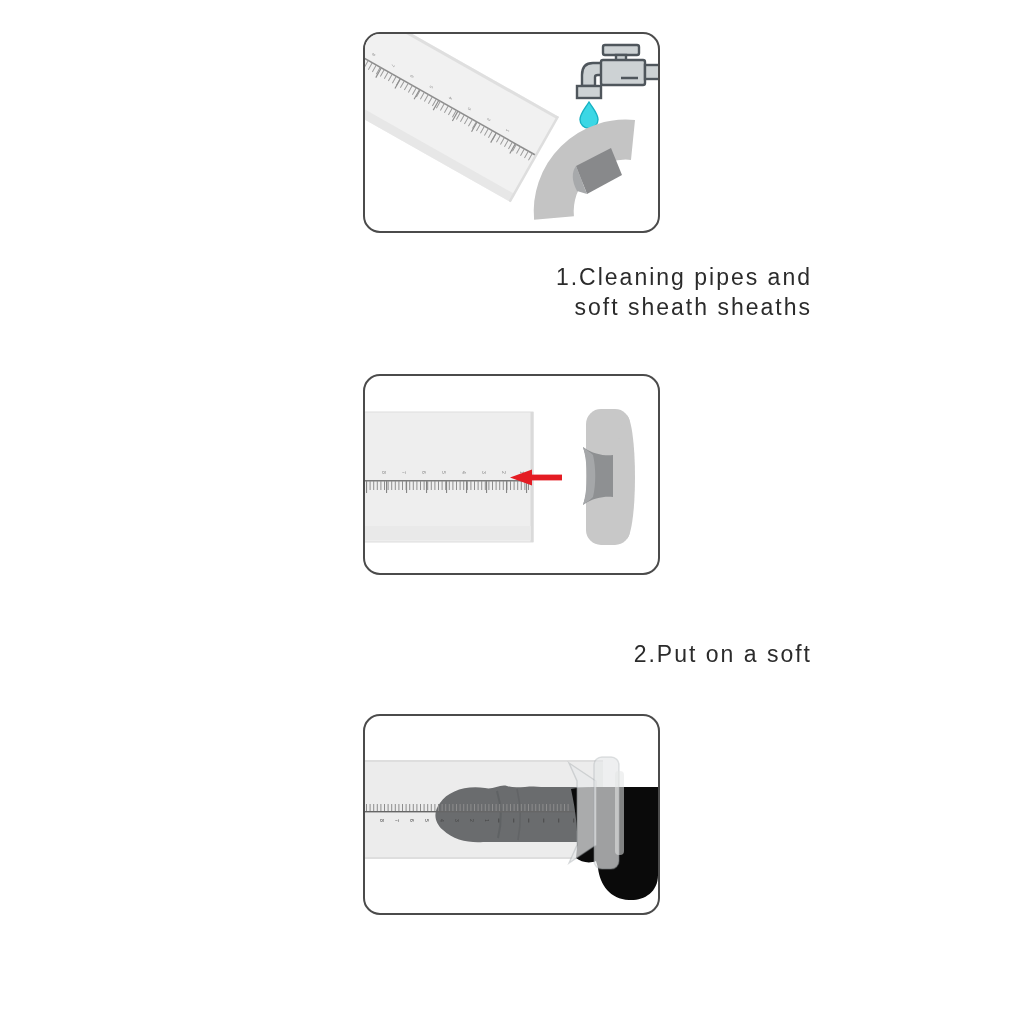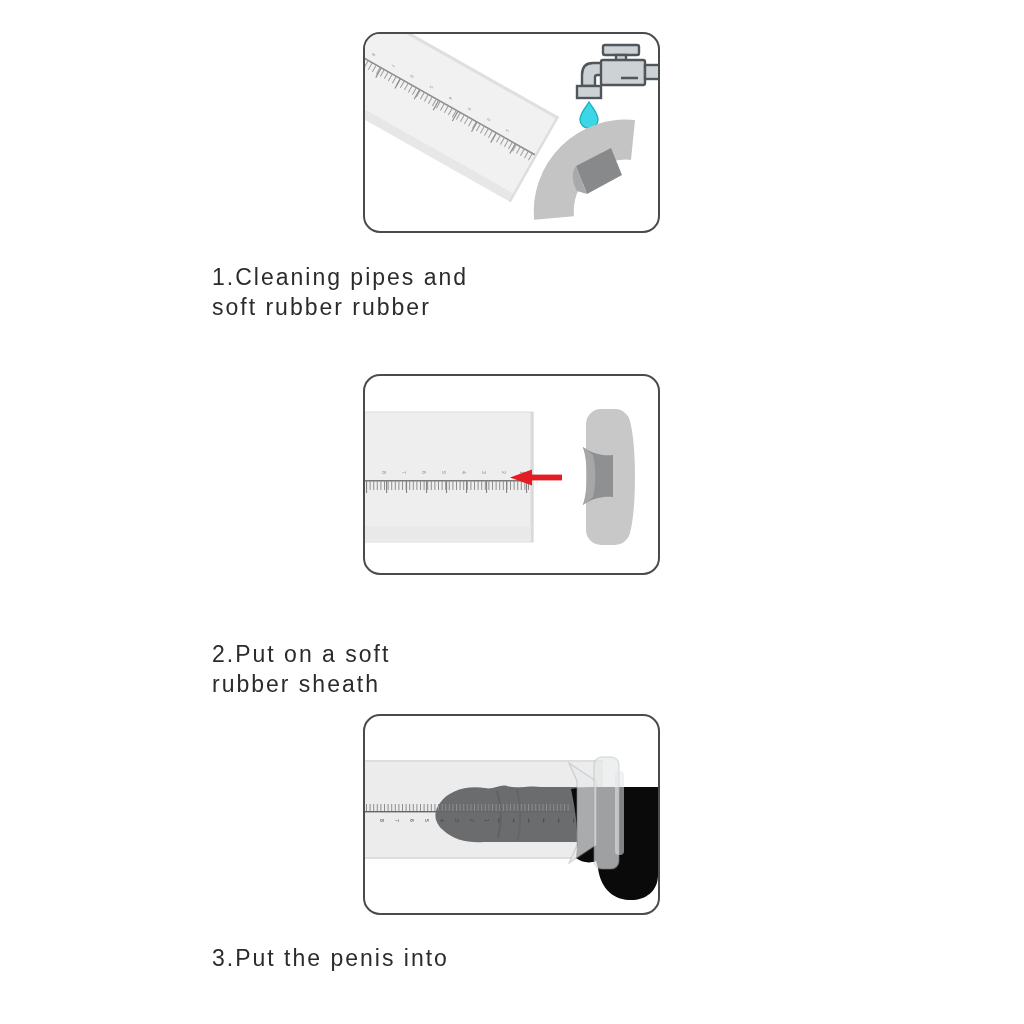--- a/index.html
+++ b/index.html
@@ -9,21 +9,21 @@
   }
   .panel{
     position:absolute;left:363px;width:293px;height:197px;
     border:2.5px solid #4b4b4b;border-radius:17px;overflow:hidden;background:#ffffff;
   }
   #panel-1{top:32px}
   #panel-2{top:374px}
   #panel-3{top:714px}
   .panel svg{display:block;width:293px;height:197px;}
   .caption{
-    position:absolute;left:212px;width:600px;text-align:left;
+    position:absolute;left:212px;width:600px;text-align:right;
     font-size:23px;line-height:30px;letter-spacing:2px;color:#2b2b2b;
   }
   #caption-1{top:262px}
   #caption-2{top:639px}
   #caption-3{top:943px}
   .caption .line{display:block;}
   .ruler-num{font-size:5px;fill:#8a8a8a;text-anchor:middle;}
   .ruler-num-dark{font-size:5px;fill:#454545;text-anchor:middle;}
   .ruler-num-sm{font-size:4.5px;fill:#8f8f8f;text-anchor:middle;}
 </style>
@@ -136,21 +136,19 @@
     <g>
       <path d="M204,47 L231,65 L231,129 L204,147 L212,129 L212,65 Z" fill="#e8eaeb" opacity="0.72" stroke="#9aa0a3" stroke-width="1.4" stroke-opacity="0.5"></path>
       <rect x="229" y="41" width="25" height="112" rx="8" fill="#e6e8e9" opacity="0.68" stroke="#9aa0a3" stroke-width="1.4" stroke-opacity="0.45"></rect>
       <rect x="250" y="55" width="9" height="84" rx="4" fill="#e3e5e6" opacity="0.55"></rect>
     </g>
   </svg>
 </div>
 
 <div class="caption" id="caption-1">
   <span class="line">1.Cleaning pipes and</span>
-  <span class="line">soft rubber rubber</span>
+  <span class="line">soft sheath sheaths</span>
 </div>
 <div class="caption" id="caption-2">
   <span class="line">2.Put on a soft</span>
-  <span class="line">rubber sheath</span>
 </div>
 <div class="caption" id="caption-3">
-  <span class="line">3.Put the penis into</span>
 </div>
 
 </body></html>

